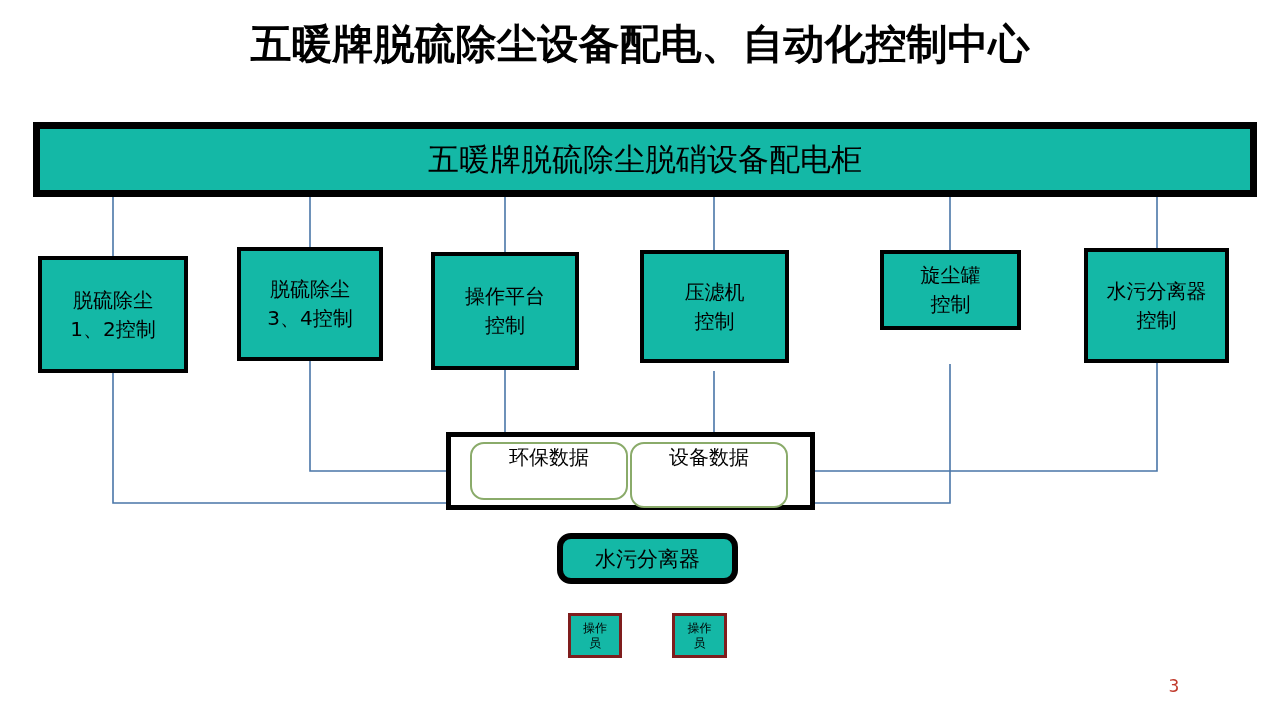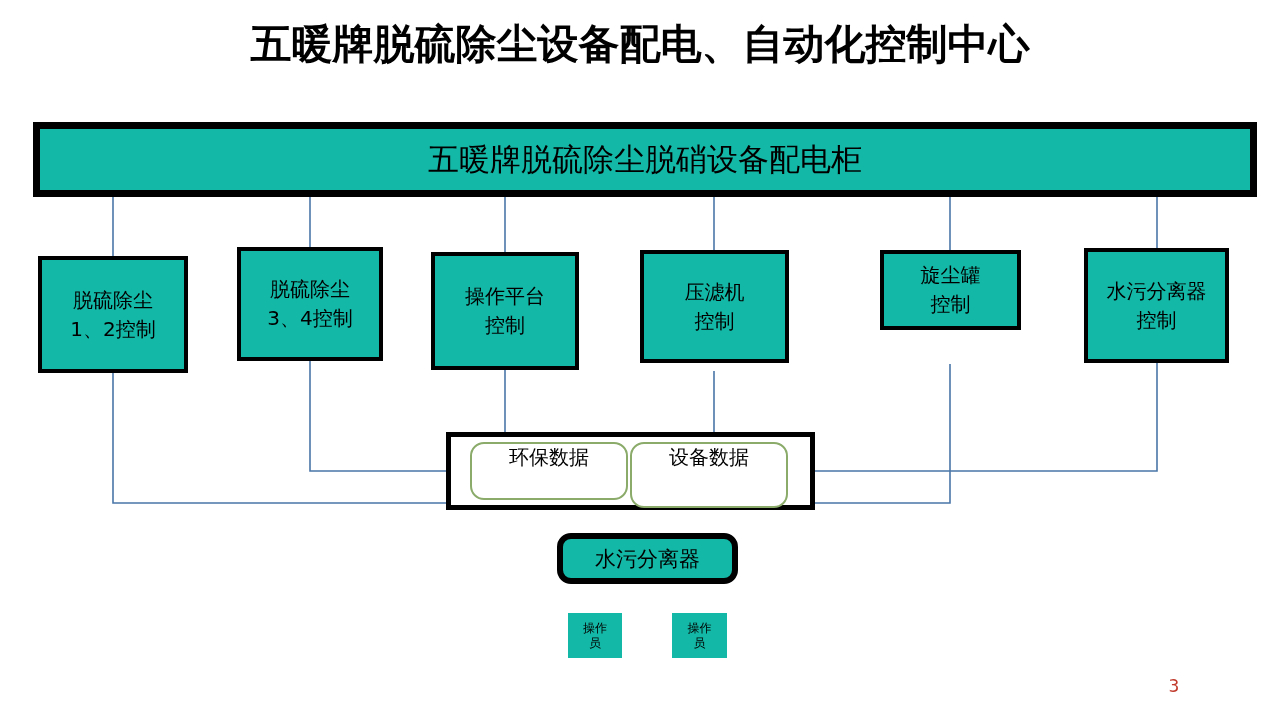--- a/index.html
+++ b/index.html
@@ -86,21 +86,21 @@
     color: #000000;
   }
 
   .platform {
     border: 6px solid #000000;
     border-radius: 14px;
     font-size: 21px;
   }
 
   .operator {
-    border: 3px solid #14b8a6;
+    border: 3px solid #7f1d1d;
     font-size: 12px;
     line-height: 1.25;
   }
 
   .page-number {
     position: absolute;
     color: #c0392b;
     font-size: 17px;
     text-align: center;
   }

